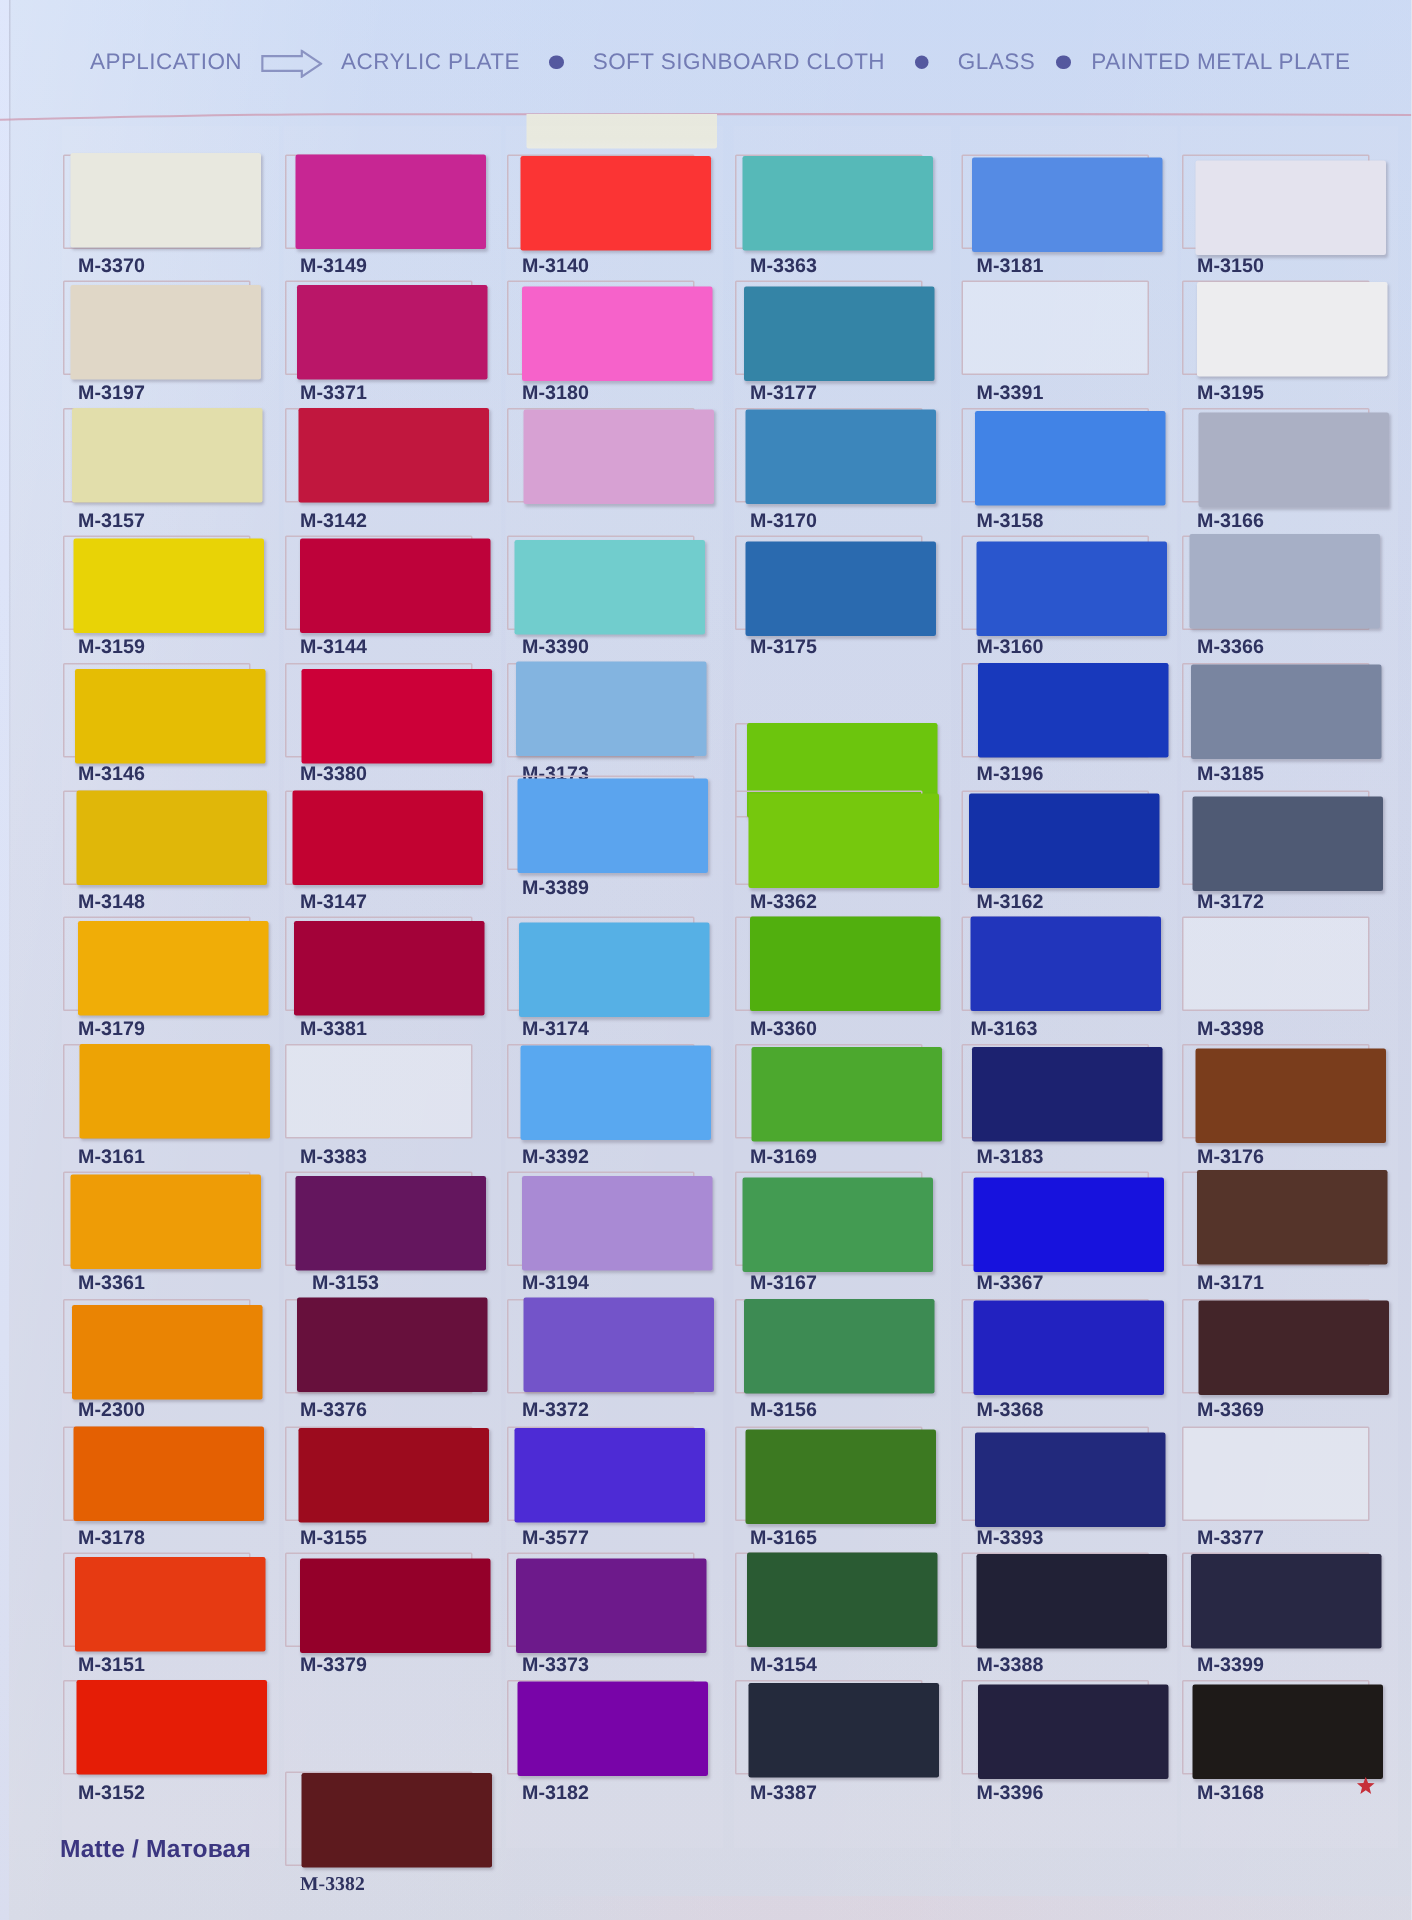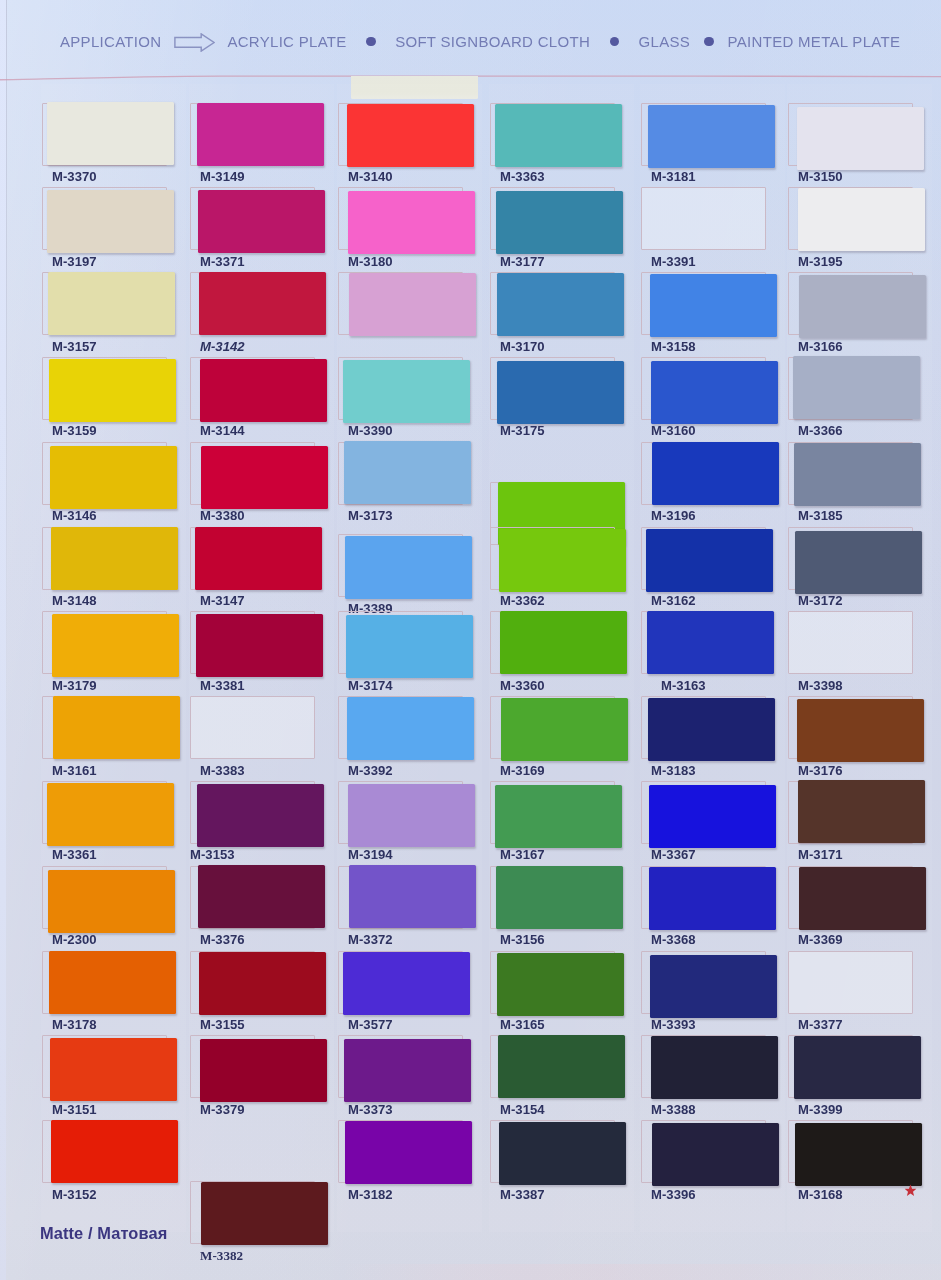--- a/index.html
+++ b/index.html
@@ -149,21 +149,21 @@
         <div class="lbl" style="left: 10px; top: 66.5px;">M-3149</div>
       </div>
       <div class="cell" style="left: 190px; top: 187.3px; width: 127px; height: 85px;">
         <div class="outline" style="left: 0px; top: 0px; width: 125px; height: 63px;"></div>
         <div class="chip" style="background: rgb(186, 22, 104); left: 7.95px; top: 2.925px; width: 127px; height: 63px;"></div>
         <div class="lbl" style="left: 10px; top: 66.5px;">M-3371</div>
       </div>
       <div class="cell" style="left: 190px; top: 272.1px; width: 127px; height: 85px;">
         <div class="outline" style="left: 0px; top: 0px; width: 125px; height: 63px;"></div>
         <div class="chip" style="background: rgb(193, 23, 62); left: 8.9px; top: -0.525px; width: 127px; height: 63px;"></div>
-        <div class="lbl" style="left: 10px; top: 66.5px; font-style: italic;">M-3142</div>
+        <div class="lbl" style="left: 10px; top: 66.5px;">M-3142</div>
       </div>
       <div class="cell" style="left: 190px; top: 356.9px; width: 127px; height: 85px; padding-left: 44px;">
         <div class="outline" style="left: 0px; top: 0px; width: 125px; height: 63px;"></div>
         <div class="chip" style="background: rgb(190, 2, 58); left: 9.85px; top: 1.775px; width: 127px; height: 63px;"></div>
         <div class="lbl" style="left: 10px; top: 66.5px;">M-3144</div>
       </div>
       <div class="cell" style="left: 190px; top: 441.7px; width: 127px; height: 85px;">
         <div class="outline" style="left: 0px; top: 0px; width: 125px; height: 63px;"></div>
         <div class="chip" style="background: rgb(204, 0, 56); left: 10.8px; top: 4.075px; width: 127px; height: 63px;"></div>
         <div class="lbl" style="left: 10px; top: 66.5px;">M-3380</div>
@@ -178,21 +178,21 @@
         <div class="chip" style="background: rgb(163, 2, 57); left: 6.05px; top: 2.925px; width: 127px; height: 63px;"></div>
         <div class="lbl" style="left: 10px; top: 66.5px;">M-3381</div>
       </div>
       <div class="cell" style="left: 190px; top: 696.1px; width: 127px; height: 85px;">
         <div class="outline empty-outline" style="left: 0px; top: 0px; width: 125px; height: 63px;"></div>
         <div class="lbl" style="left: 10px; top: 66.5px;">M-3383</div>
       </div>
       <div class="cell" style="left: 190px; top: 780.9px; width: 127px; height: 85px;">
         <div class="outline" style="left: 0px; top: 0px; width: 125px; height: 63px;"></div>
         <div class="chip" style="background: rgb(100, 22, 94); left: 7px; top: 2.925px; width: 127px; height: 63px;"></div>
-        <div class="lbl" style="left: 0; top: 66.5px;">M-3153</div>
+        <div class="lbl" style="left: 18px; top: 66.5px;">M-3153</div>
       </div>
       <div class="cell" style="left: 190px; top: 865.7px; width: 127px; height: 85px;">
         <div class="outline" style="left: 0px; top: 0px; width: 125px; height: 63px;"></div>
         <div class="chip" style="background: rgb(103, 16, 60); left: 7.95px; top: -0.525px; width: 127px; height: 63px;"></div>
         <div class="lbl" style="left: 10px; top: 66.5px;">M-3376</div>
       </div>
       <div class="cell" style="left: 190px; top: 950.5px; width: 127px; height: 85px;">
         <div class="outline" style="left: 0px; top: 0px; width: 125px; height: 63px;"></div>
         <div class="chip" style="background: rgb(156, 11, 30); left: 8.9px; top: 1.775px; width: 127px; height: 63px;"></div>
         <div class="lbl" style="left: 10px; top: 66.5px;">M-3155</div>
@@ -225,21 +225,21 @@
       <div class="cell" style="left: 338px; top: 356.9px; width: 127px; height: 85px;">
         <div class="outline" style="left: 0px; top: 0px; width: 125px; height: 63px;"></div>
         <div class="chip" style="background: rgb(113, 205, 205); left: 5.1px; top: 2.925px; width: 127px; height: 63px;"></div>
         <div class="lbl" style="left: 10px; top: 66.5px;">M-3390</div>
       </div>
       <div class="cell" style="left: 338px; top: 441.7px; width: 127px; height: 85px;">
         <div class="outline" style="left: 0px; top: 0px; width: 125px; height: 63px;"></div>
         <div class="chip" style="background: rgb(131, 180, 224); left: 6.05px; top: -0.525px; width: 127px; height: 63px;"></div>
         <div class="lbl" style="left: 10px; top: 66.5px;">M-3173</div>
       </div>
-      <div class="cell" style="left: 338px; top: 534px; width: 127px; height: 85px;">
+      <div class="cell" style="left: 338px; top: 517px; width: 127px; height: 85px;">
         <div class="outline" style="left: 0px; top: 0px; width: 125px; height: 63px;"></div>
         <div class="chip" style="background: rgb(91, 164, 238); left: 7px; top: 1.775px; width: 127px; height: 63px;"></div>
         <div class="lbl" style="left: 10px; top: 66.5px;">M-3389</div>
       </div>
       <div class="cell" style="left: 338px; top: 611.3px; width: 127px; height: 85px;">
         <div class="outline" style="left: 0px; top: 0px; width: 125px; height: 63px;"></div>
         <div class="chip" style="background: rgb(86, 176, 229); left: 7.95px; top: 4.075px; width: 127px; height: 63px;"></div>
         <div class="lbl" style="left: 10px; top: 66.5px;">M-3174</div>
       </div>
       <div class="cell" style="left: 338px; top: 696.1px; width: 127px; height: 85px;">
@@ -362,21 +362,21 @@
         <div class="lbl" style="left: 10px; top: 66.5px;">M-3196</div>
       </div>
       <div class="cell" style="left: 641px; top: 526.5px; width: 127px; height: 85px;">
         <div class="outline" style="left: 0px; top: 0px; width: 125px; height: 63px;"></div>
         <div class="chip" style="background: rgb(20, 49, 168); left: 5.1px; top: 2.925px; width: 127px; height: 63px;"></div>
         <div class="lbl" style="left: 10px; top: 66.5px;">M-3162</div>
       </div>
       <div class="cell" style="left: 641px; top: 611.3px; width: 127px; height: 85px;">
         <div class="outline" style="left: 0px; top: 0px; width: 125px; height: 63px;"></div>
         <div class="chip" style="background: rgb(33, 53, 187); left: 6.05px; top: -0.525px; width: 127px; height: 63px;"></div>
-        <div class="lbl" style="left: 20px; top: 66.5px;">M-3163</div>
+        <div class="lbl" style="left: 6px; top: 66.5px;">M-3163</div>
       </div>
       <div class="cell" style="left: 641px; top: 696.1px; width: 127px; height: 85px;">
         <div class="outline" style="left: 0px; top: 0px; width: 125px; height: 63px;"></div>
         <div class="chip" style="background: rgb(28, 34, 112); left: 7px; top: 1.775px; width: 127px; height: 63px;"></div>
         <div class="lbl" style="left: 10px; top: 66.5px;">M-3183</div>
       </div>
       <div class="cell" style="left: 641px; top: 780.9px; width: 127px; height: 85px;">
         <div class="outline" style="left: 0px; top: 0px; width: 125px; height: 63px;"></div>
         <div class="chip" style="background: rgb(23, 18, 221); left: 7.95px; top: 4.075px; width: 127px; height: 63px;"></div>
         <div class="lbl" style="left: 10px; top: 66.5px;">M-3367</div>

